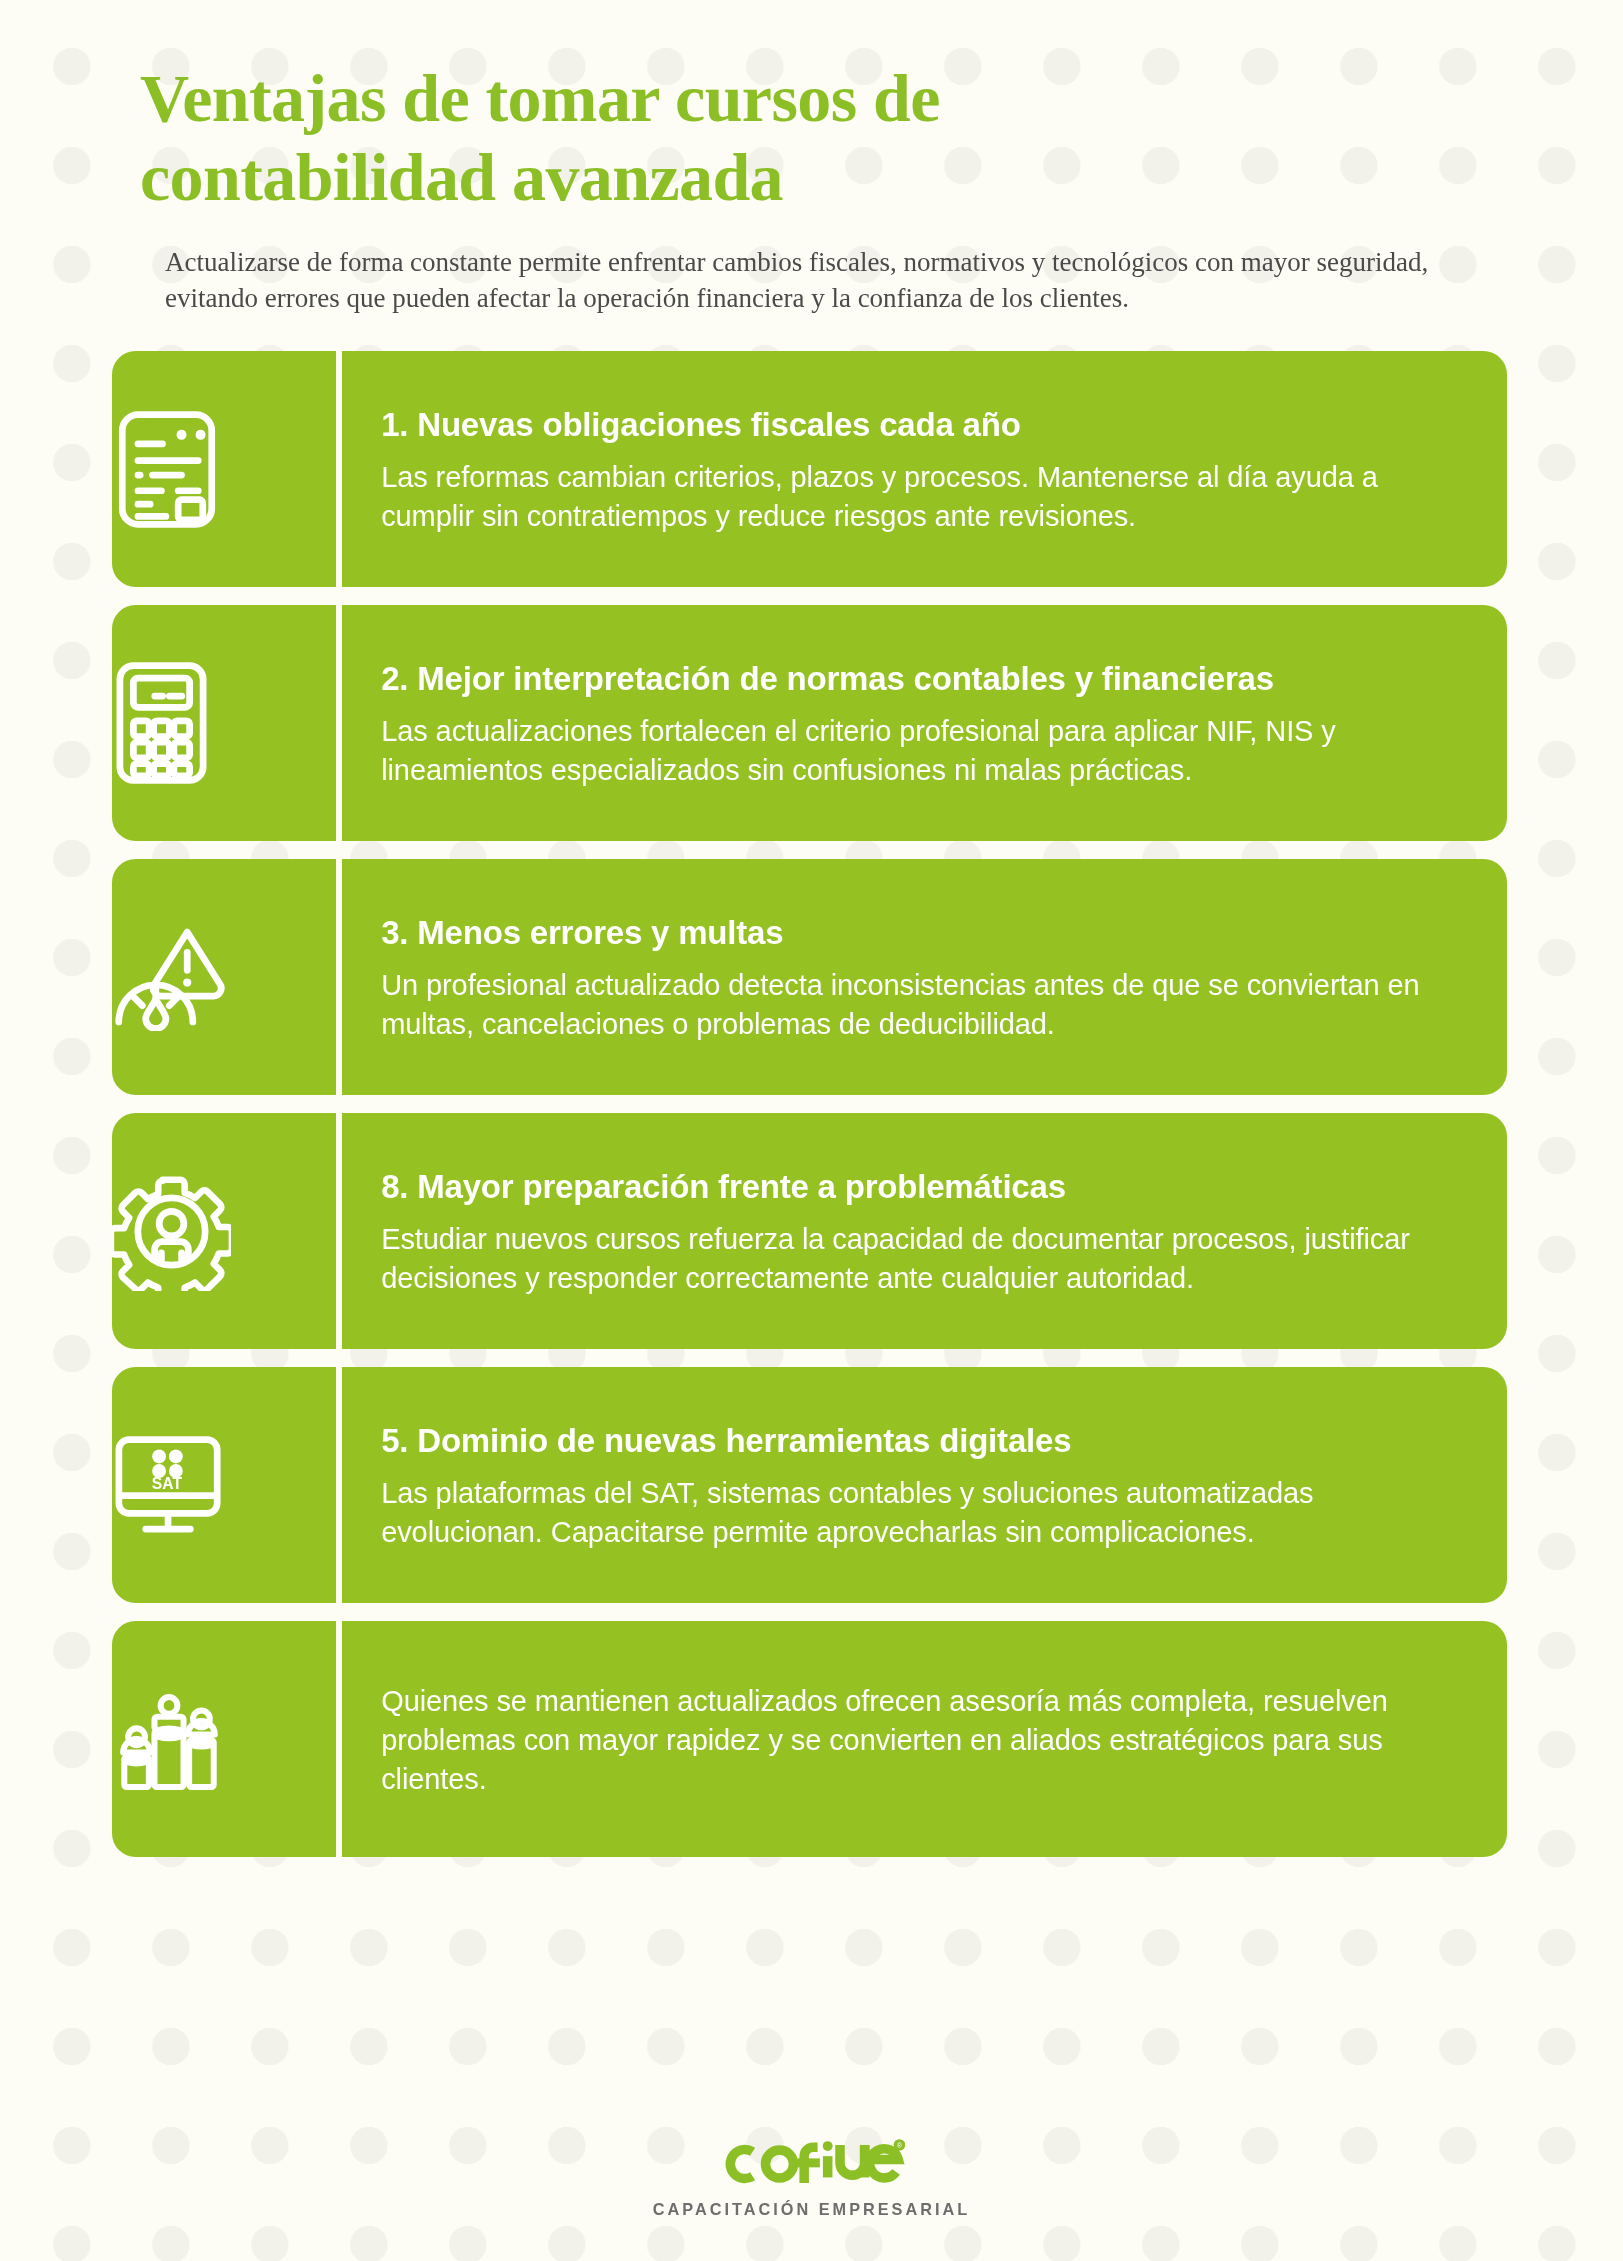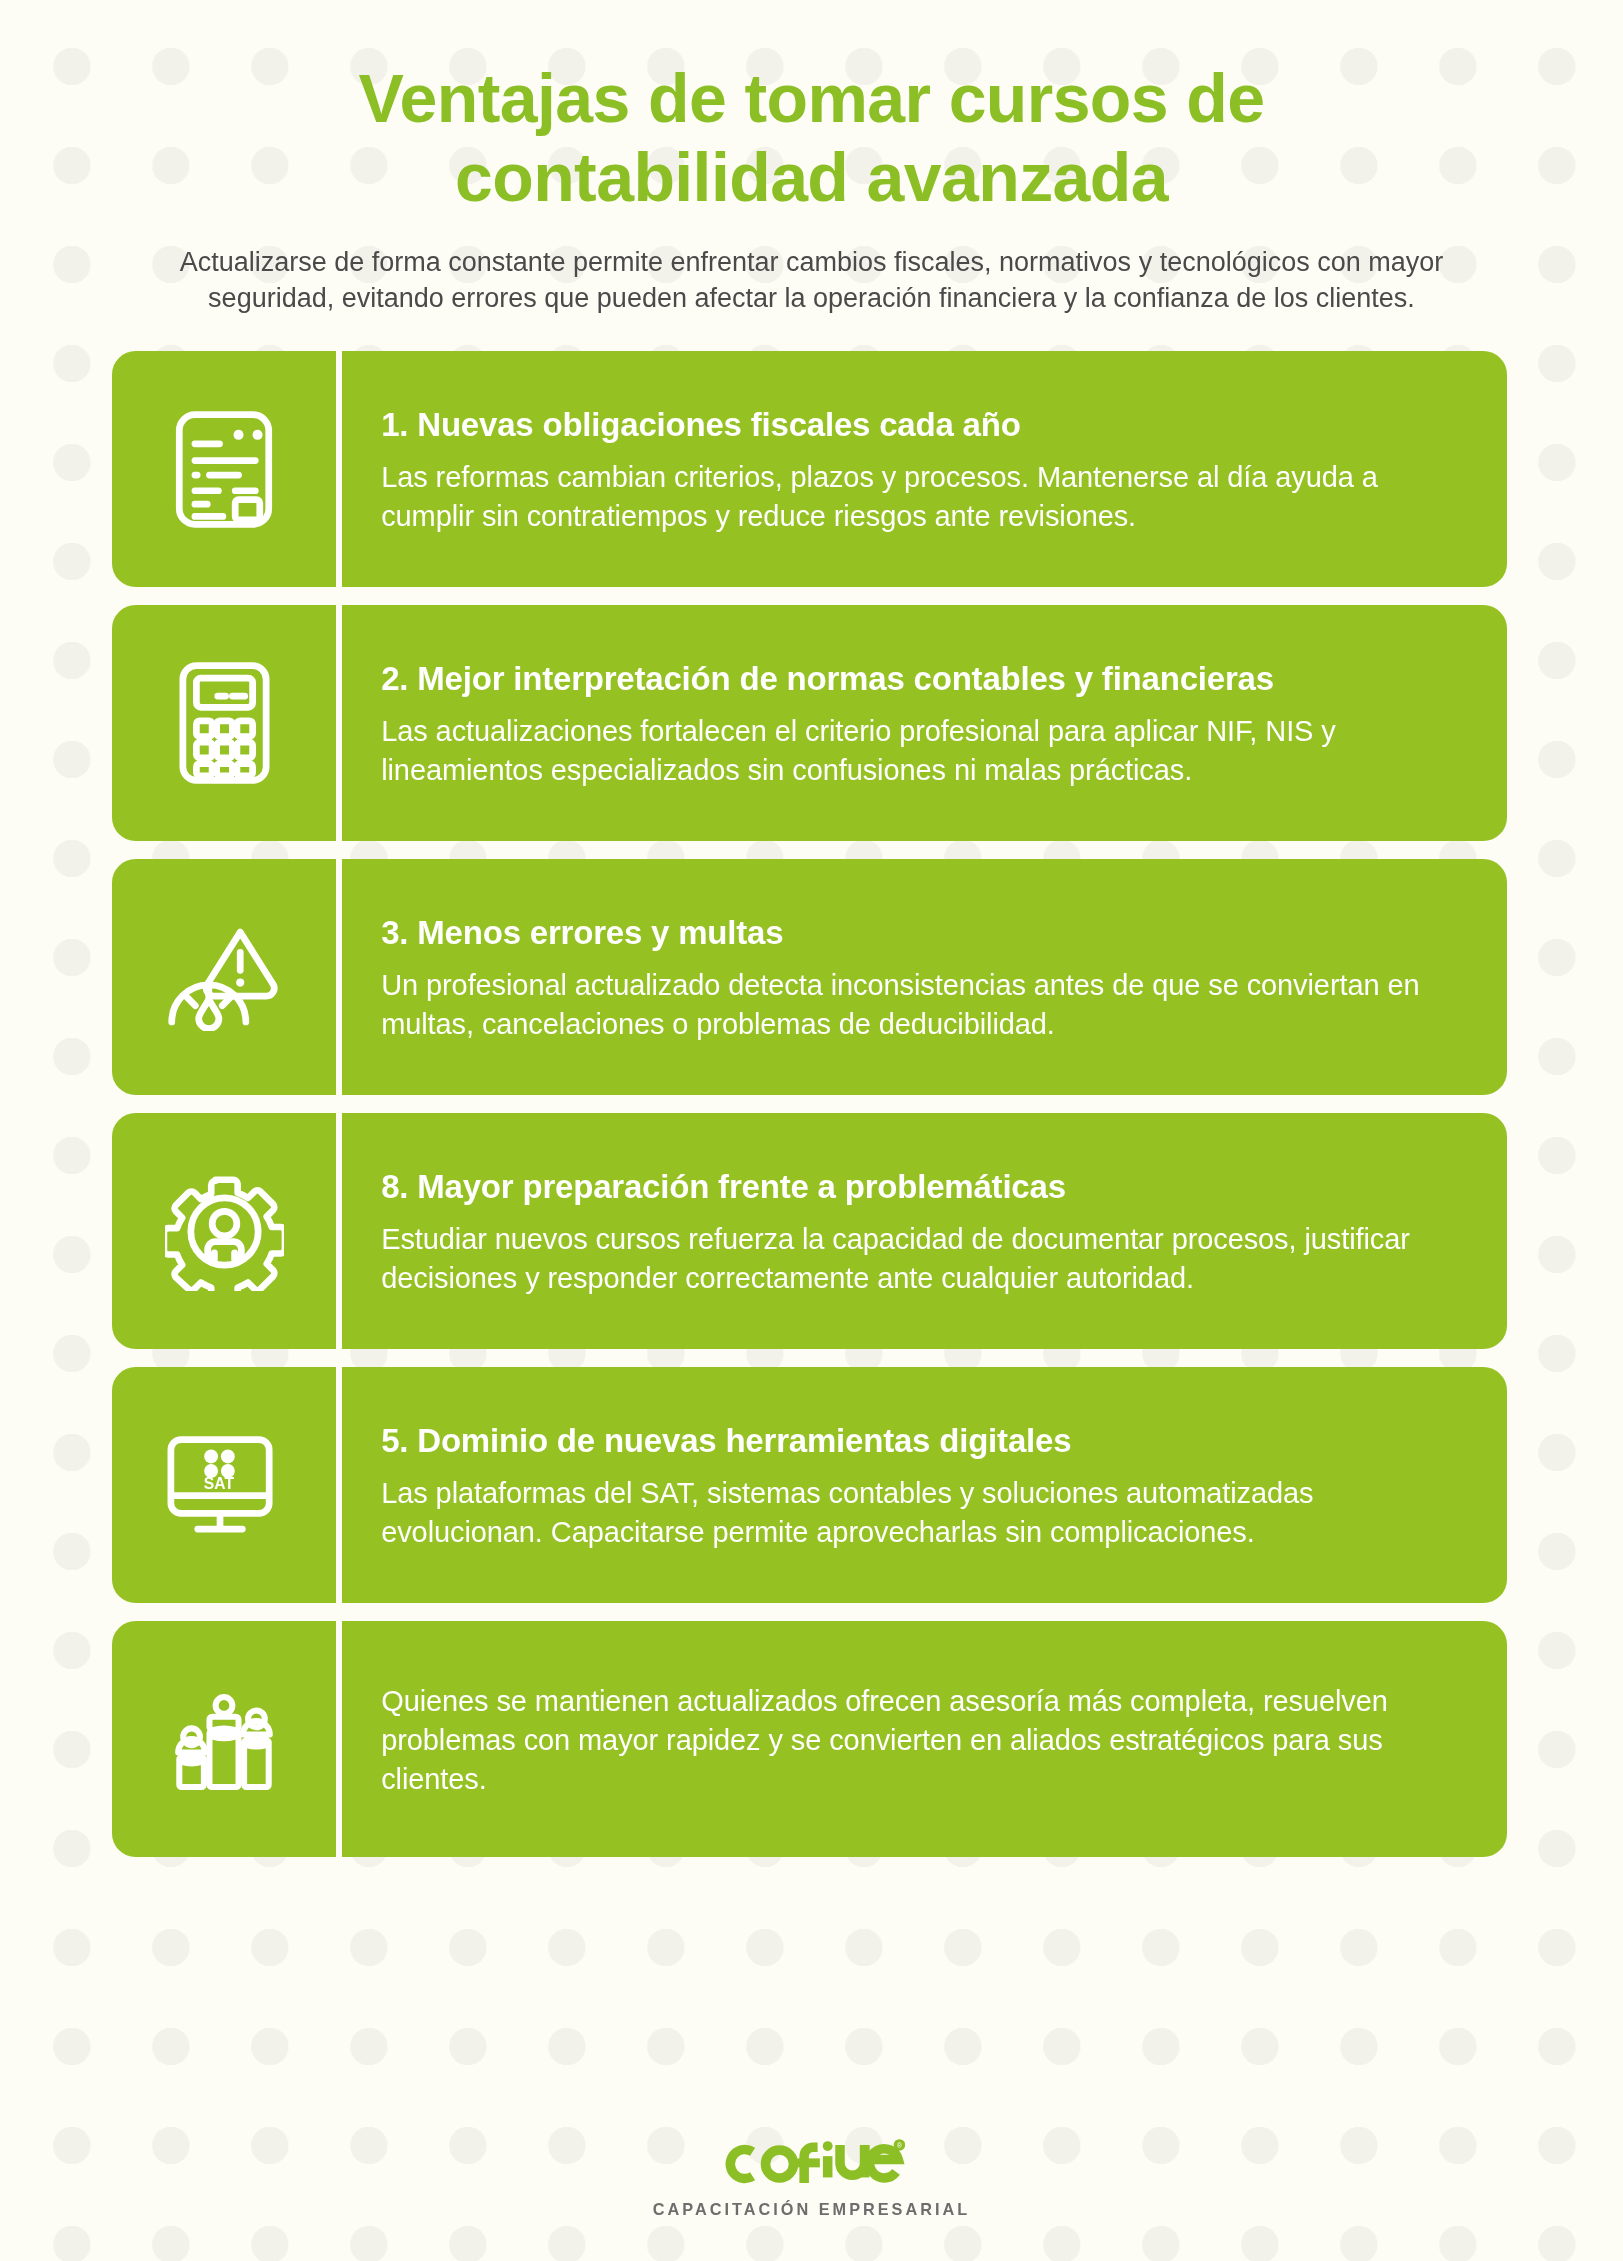--- a/index.html
+++ b/index.html
@@ -31,21 +31,22 @@
     z-index: 1;
     width: 1623px;
     height: 2261px;
     display: flex;
     flex-direction: column;
   }
 
   
   #header {
     padding: 59px 140px 0 140px;
-    text-align: center;
+    text-align: left;
+    font-family: Liberation Serif, serif;
   }
 
   #title {
     color: #8cbf26;
     font-size: 68px;
     line-height: 1.16;
     font-weight: bold;
     letter-spacing: -0.6px;
   }
   #title .line { display: block; }
@@ -74,21 +75,21 @@
     gap: 6.2px;
     min-height: 236px;
   }
 
   .card-icon-panel {
     flex: 0 0 224px;
     background: #95c123;
     border-radius: 23.6px 0 0 23.6px;
     display: flex;
     align-items: center;
-    justify-content: center;
+    justify-content: flex-start;
   }
 
   .card-body {
     flex: 1 1 auto;
     background: #95c123;
     border-radius: 0 23.6px 23.6px 0;
     padding: 37px 44px 34px 39px;
     display: flex;
     flex-direction: column;
     justify-content: center;

